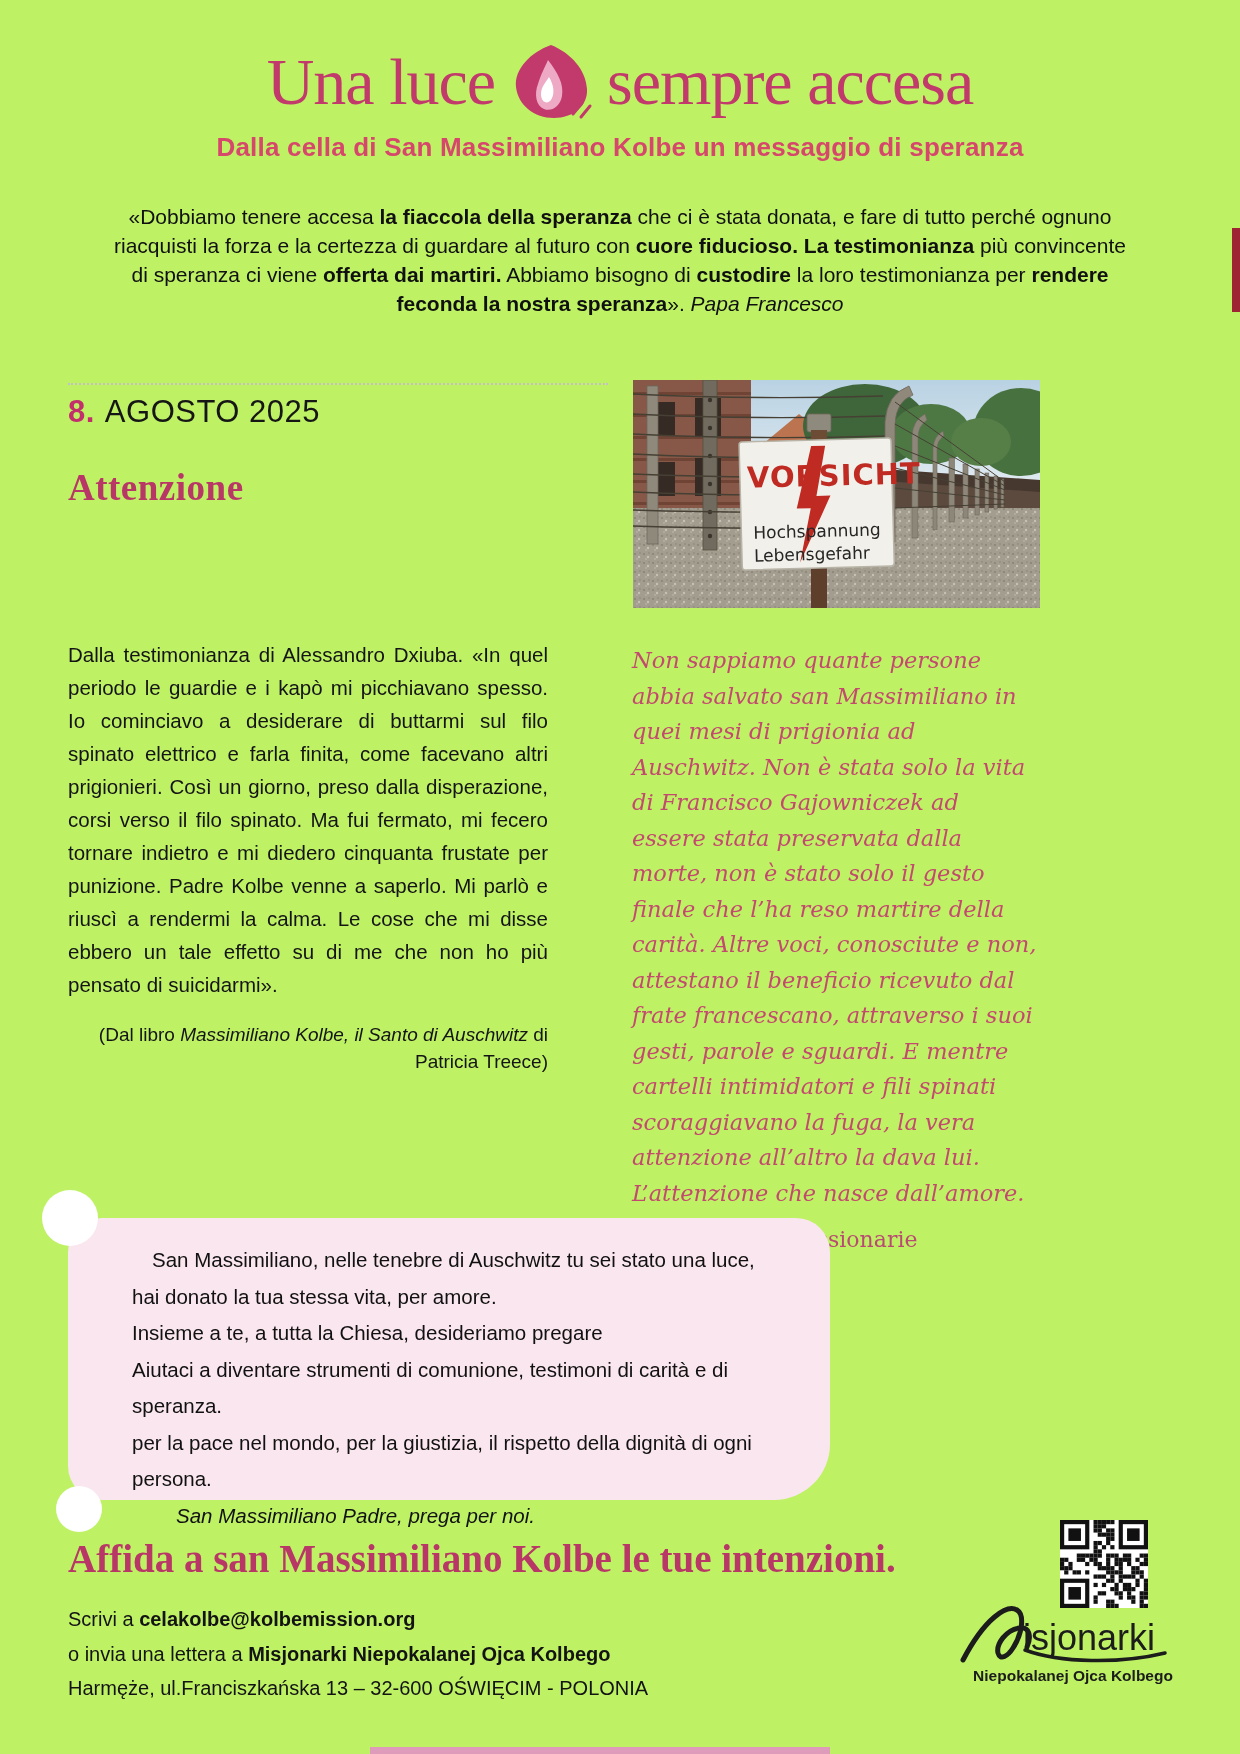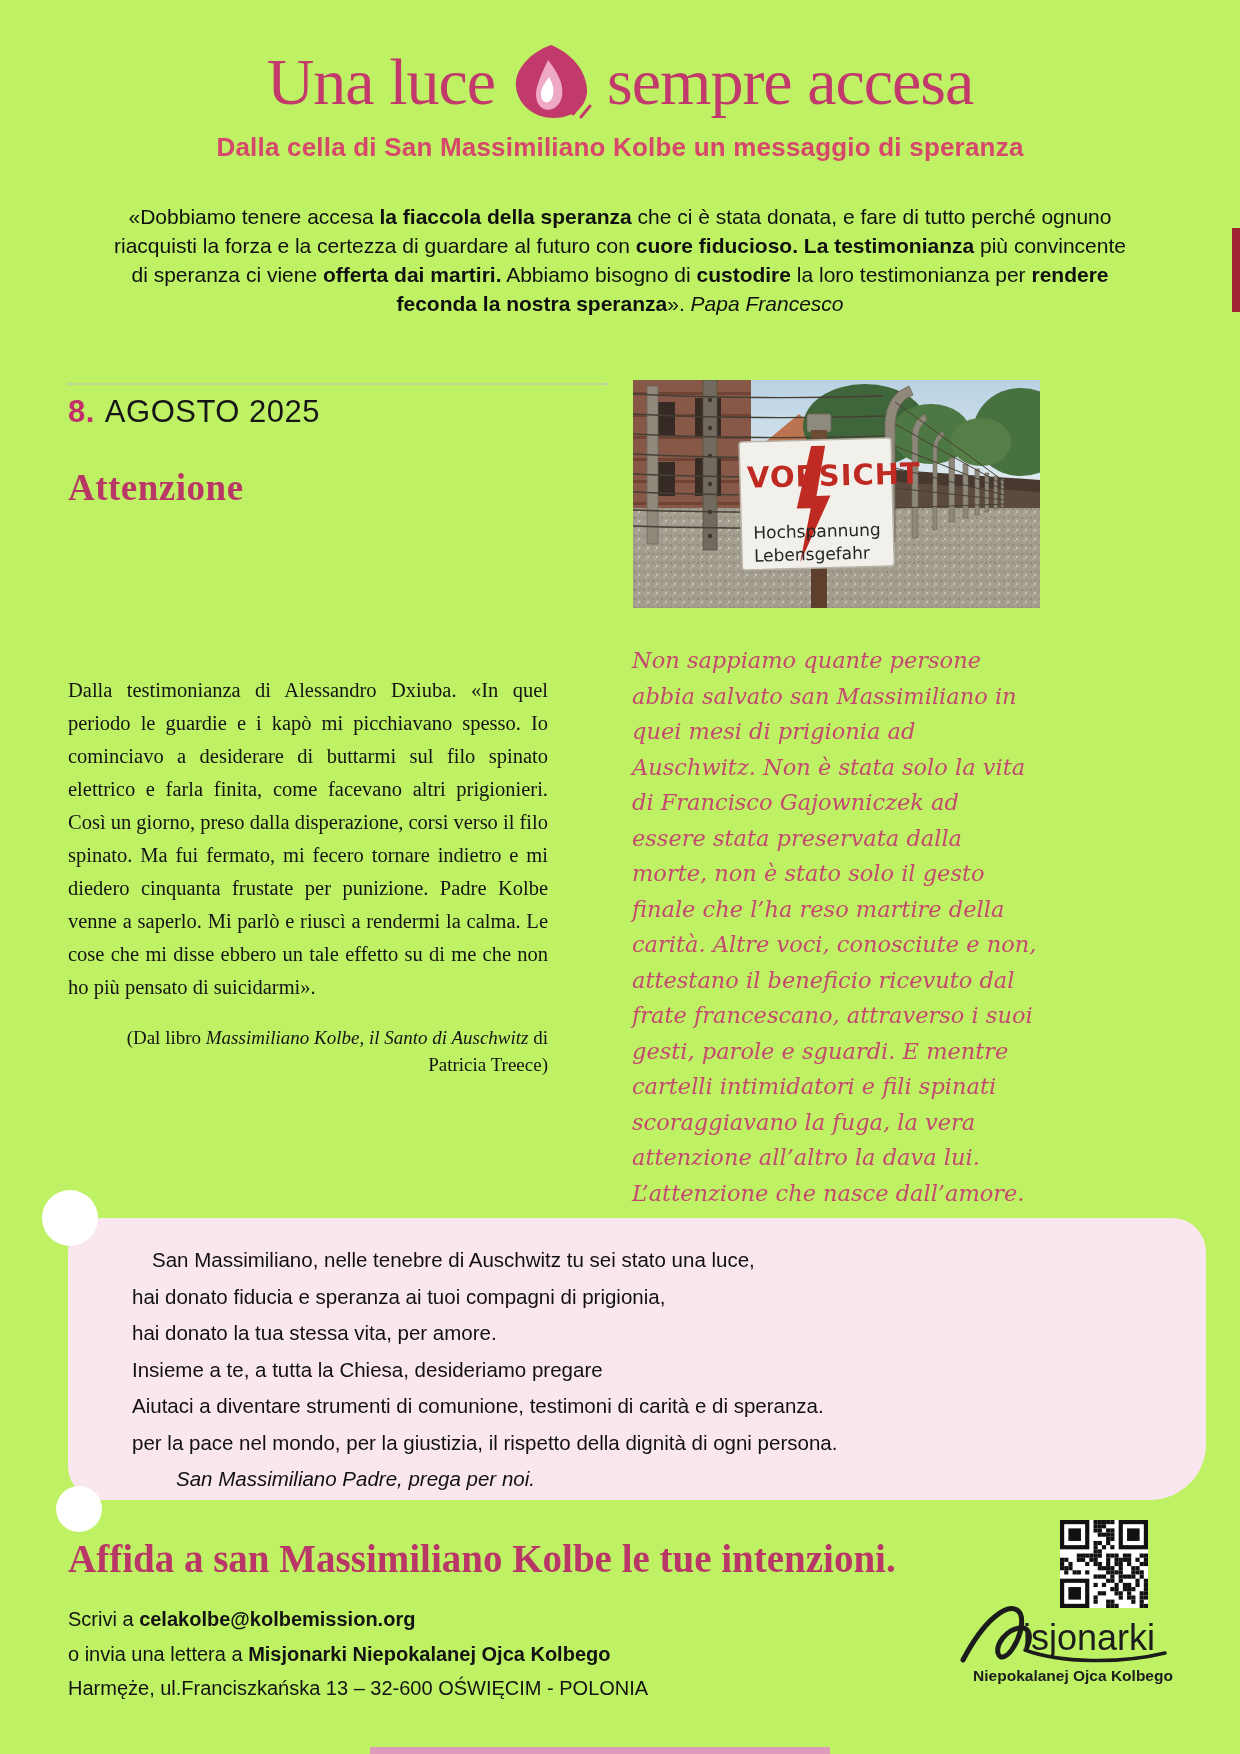--- a/index.html
+++ b/index.html
@@ -28,32 +28,32 @@
   .date-line .day{color:#c22f6b;font-weight:bold;margin-right:10px;}
 
   .attenzione{position:absolute;top:466px;left:68px;margin:0;font-family:"Liberation Serif",serif;
               font-size:37px;font-weight:bold;color:#b83767;letter-spacing:.5px;}
 
   
   .photo{position:absolute;top:380px;left:633px;width:407px;height:228px;margin:0;}
   .photo svg{display:block;width:100%;height:100%;}
 
   
-  .left-col{position:absolute;top:674px;left:68px;width:480px;font-family:Liberation Serif, serif;}
+  .left-col{position:absolute;top:638px;left:68px;width:480px;}
   .left-col .body{margin:0;font-size:20.5px;line-height:33px;text-align:justify;color:#141414;}
   .citation{margin:20px 0 0 0;font-size:19px;line-height:27px;color:#141414;text-align:right;}
 
   .right-col{position:absolute;top:643px;left:632px;width:406px;}
   .right-col .body{margin:0;font-family:"DejaVu Serif",serif;font-style:italic;
                    font-size:22.5px;line-height:35.5px;color:#c4496f;}
   .attribution{margin-top:16px;text-align:center;font-family:"DejaVu Serif",serif;
                font-size:22px;color:#b94b72;}
 
   
-  .prayer-box{position:absolute;top:1218px;left:68px;width:1138px;height:282px;
+  .prayer-box{position:absolute;top:1218px;left:68px;width:762px;height:282px;
               background:#fae6ee;border-radius:34px 34px 56px 34px;box-sizing:border-box;
               padding:24px 40px 0 64px;}
   .prayer-box::before{content:"";position:absolute;top:-28px;left:-26px;width:56px;height:56px;
                       background:#fff;border-radius:50%;}
   .prayer-box::after{content:"";position:absolute;bottom:-32px;left:-12px;width:46px;height:46px;
                      background:#fff;border-radius:50%;}
   .prayer-line{font-size:20.5px;line-height:36.5px;color:#111;}
   .prayer-line.first{padding-left:20px;}
   .prayer-line.last{padding-left:44px;font-style:italic;font-weight:bold;font-weight:normal;}
   .prayer-line.last{font-style:italic;}
@@ -219,21 +219,20 @@
     <p class="citation"><span>(Dal libro </span><i>Massimiliano Kolbe, il Santo di Auschwitz</i><span> di Patricia Treece)</span></p>
   </div>
 
   <div class="right-col">
     <p class="body">Non sappiamo quante persone abbia salvato san Massimiliano in quei mesi di prigionia ad Auschwitz. Non è stata solo la vita di Francisco Gajowniczek ad essere stata preservata dalla morte, non è stato solo il gesto finale che l’ha reso martire della carità. Altre voci, conosciute e non, attestano il beneficio ricevuto dal frate francescano, attraverso i suoi gesti, parole e sguardi. E mentre cartelli intimidatori e fili spinati scoraggiavano la fuga, la vera attenzione all’altro la dava lui. L’attenzione che nasce dall’amore.</p>
     <div class="attribution">Le Missionarie</div>
   </div>
 
   <section class="prayer-box">
     <div class="prayer-line first">San Massimiliano, nelle tenebre di Auschwitz tu sei stato una luce,</div>
-    <div class="prayer-line">hai donato fiducia e speranza ai tuoi compagni di prigionia,</div>
     <div class="prayer-line">hai donato la tua stessa vita, per amore.</div>
     <div class="prayer-line">Insieme a te, a tutta la Chiesa, desideriamo pregare</div>
     <div class="prayer-line">Aiutaci a diventare strumenti di comunione, testimoni di carità e di speranza.</div>
     <div class="prayer-line">per la pace nel mondo, per la giustizia, il rispetto della dignità di ogni persona.</div>
     <div class="prayer-line last">San Massimiliano Padre, prega per noi.</div>
   </section>
 
   <h3 class="affida">Affida a san Massimiliano Kolbe le tue intenzioni.</h3>
 
   <div class="contact">

